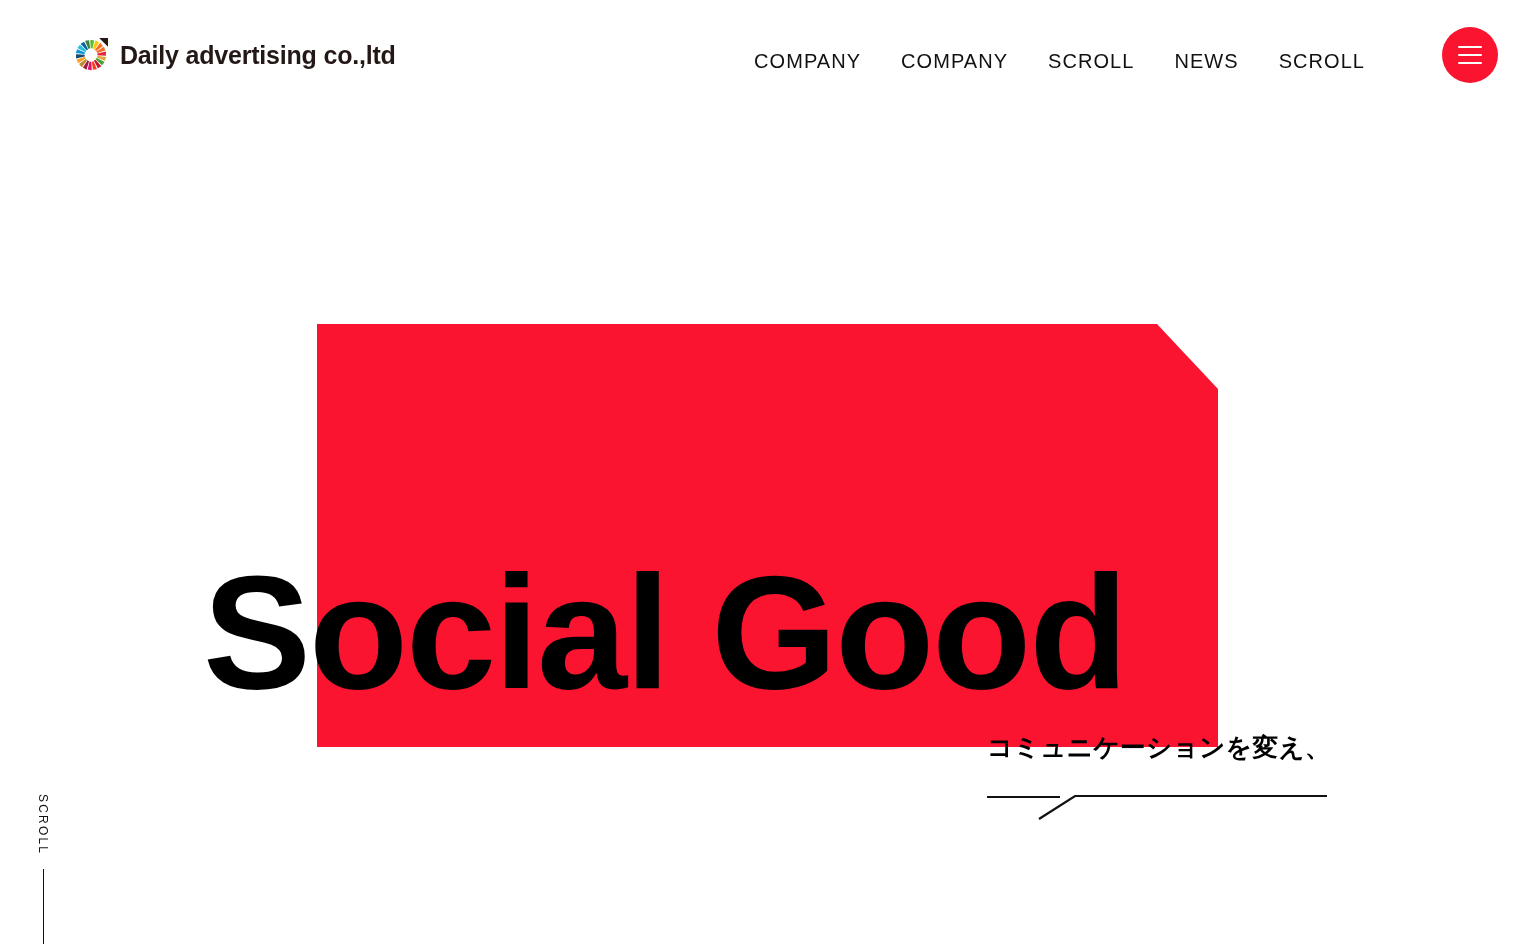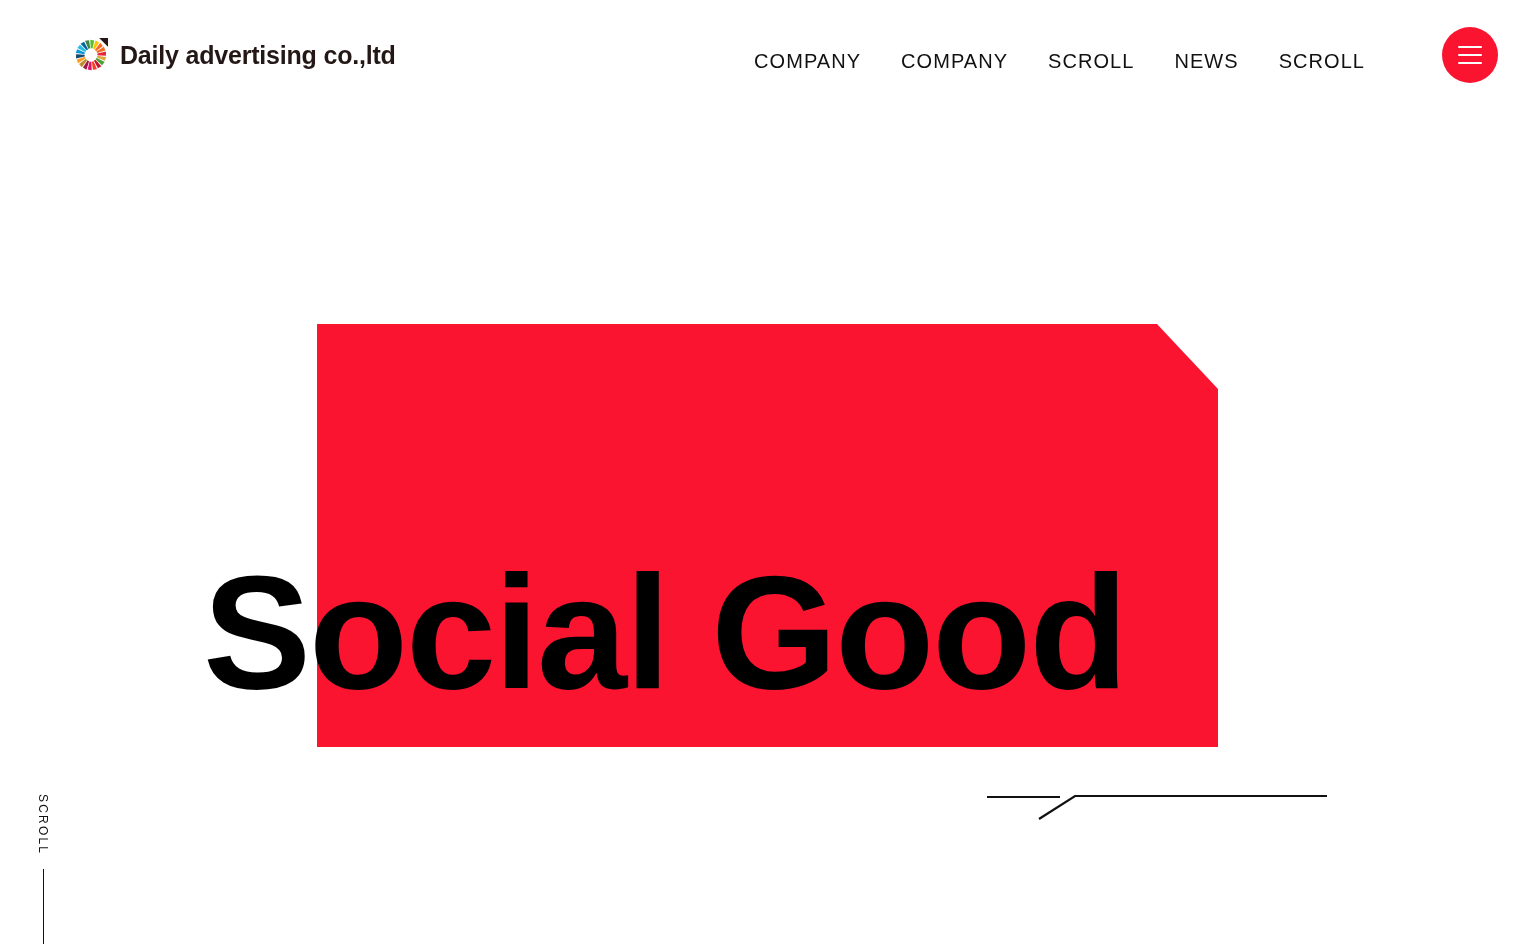--- a/index.html
+++ b/index.html
@@ -240,20 +240,21 @@
   <section class="hero">
 
     <div class="red-shape"></div>
 
     <h1 class="headline">
       <span class="ln">Social Good</span>
       
     </h1>
 
     <p class="tagline">
+      <span class="tl">コミュニケーションを変え、</span>
       
     </p>
 
     <svg class="deco-line" viewBox="0 0 370 46">
       <path d="M12 17 L85 17" stroke="#111111" stroke-width="2.2" fill="none"></path>
       <path d="M64 39 L100 16 L352 16" stroke="#111111" stroke-width="2.2" fill="none"></path>
     </svg>
 
     <div class="scroll-ind">
       <span class="scroll-label">SCROLL</span>

